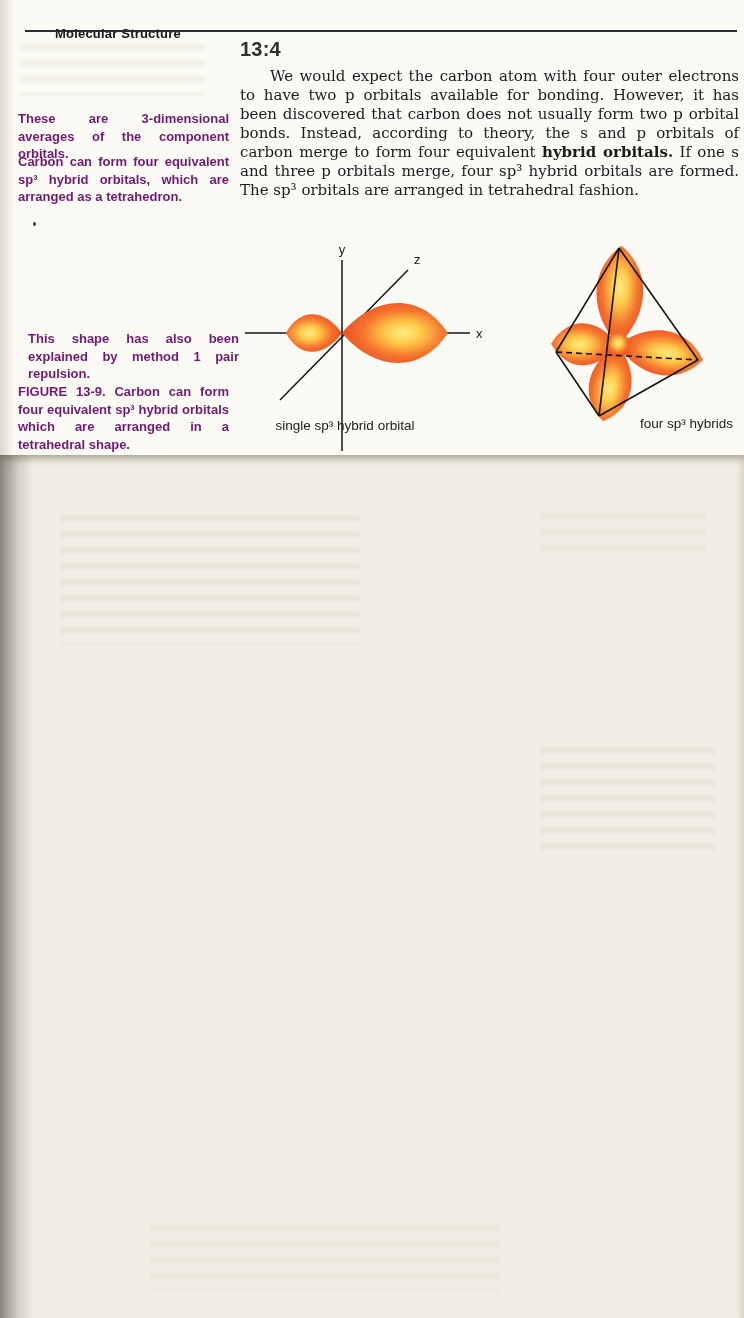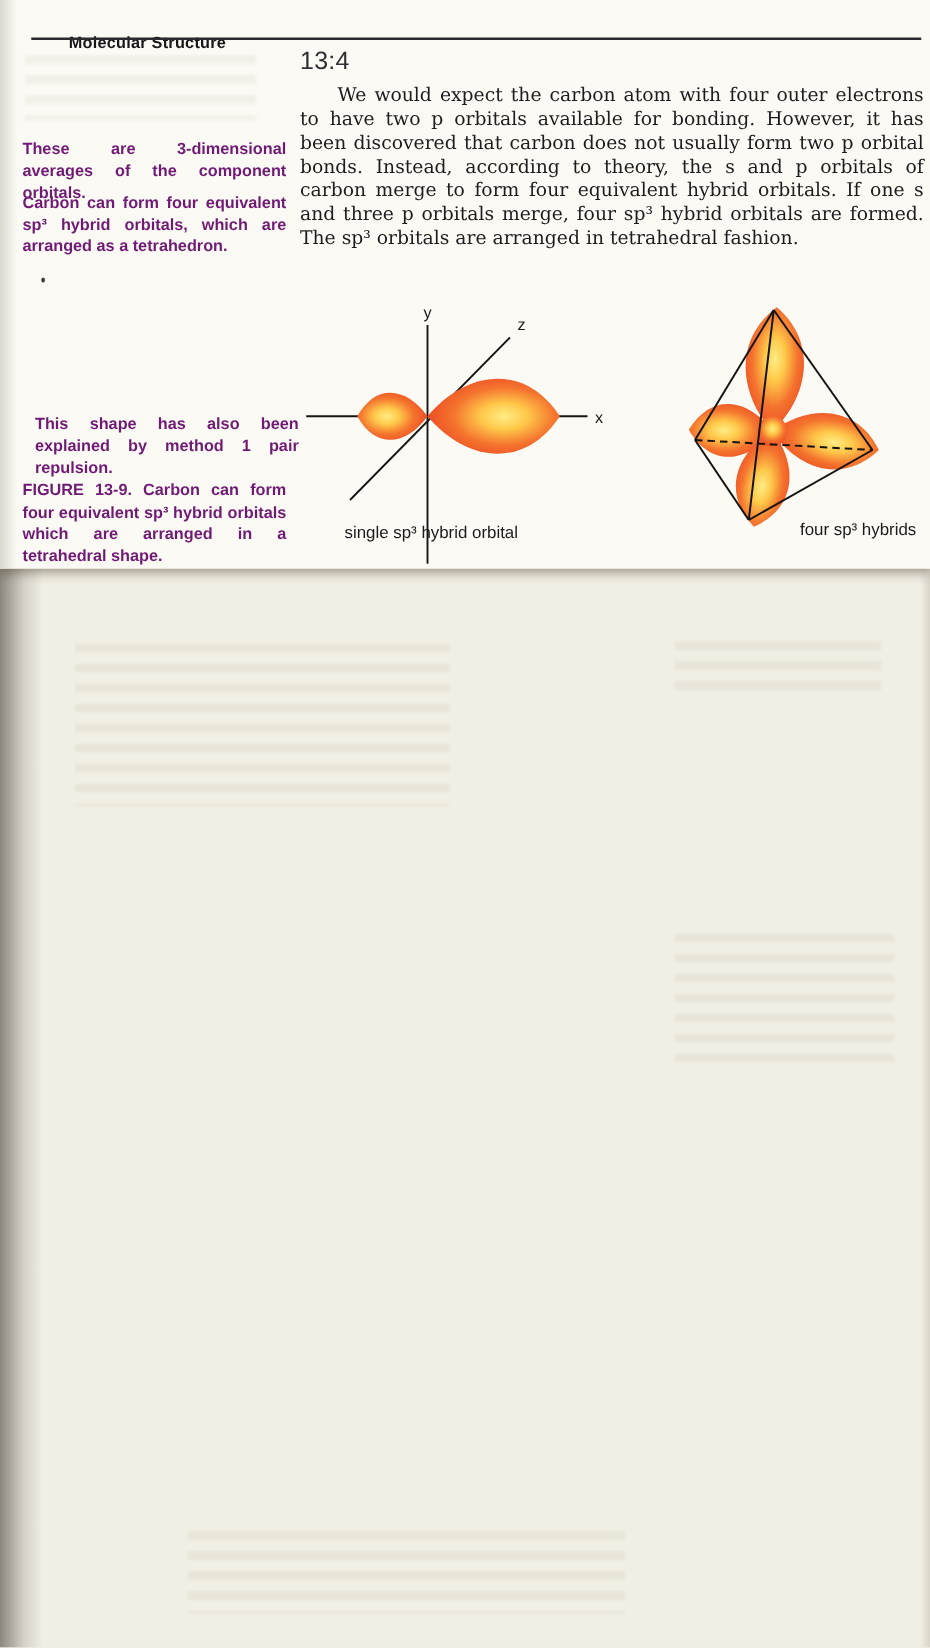--- a/index.html
+++ b/index.html
@@ -23,27 +23,27 @@
     background:linear-gradient(90deg, rgba(55,50,40,.55), rgba(55,50,40,.16) 55%, rgba(55,50,40,0));
   }
   .page-bottom::after {
     content:""; position:absolute; right:0; top:0; width:8px; height:100%;
     background:linear-gradient(270deg, rgba(120,112,92,.20), rgba(120,112,92,0));
   }
 
   .run-header-top { position:absolute; left:55px; top:26px; font-size:13px; font-weight:bold; color:#17171a; letter-spacing:.2px; }
   .rule-top { position:absolute; left:25px; top:30px; width:712px; height:2px; background:#2a2a2e; }
 
-  .sec-head { position:absolute; left:240px; top:38px; display:flex; gap:20px; font-size:20px; font-weight:normal; color:#2f2f33; letter-spacing:.2px; }
+  .sec-head { position:absolute; left:240px; top:38px; display:flex; gap:20px; font-size:20px; font-weight:bold; color:#2f2f33; letter-spacing:.2px; }
   .body-top {
     position:absolute; left:240px; top:67px; width:499px;
     font-family:"DejaVu Serif","Liberation Serif",serif; font-size:15px; line-height:1.27;
     text-align:justify; color:#1c1c1e; text-indent:30px;
   }
-  .body-top b { font-weight:normal; }
+  .body-top b { font-weight:bold; }
 
   .mnote { position:absolute; width:211px; font-size:13px; font-weight:bold; line-height:1.35; text-align:justify; color:#701a75; }
   .mn1 { left:18px; top:110px; }
   .mn2 { left:18px; top:153px; }
   .mn3 { left:28px; top:330px; }
   .mn4 { left:18px; top:383px; }
   .dot { position:absolute; left:33px; top:222px; width:3px; height:4px; background:#3a3a3a; border-radius:50%; }
 
   .run-header-bot { position:absolute; left:517px; top:459px; display:flex; gap:15px; font-size:13.5px; font-weight:bold; color:#17171a; }
   .rule-bot { position:absolute; left:45px; top:478px; width:699px; height:2px; background:#2a2a2e; }

